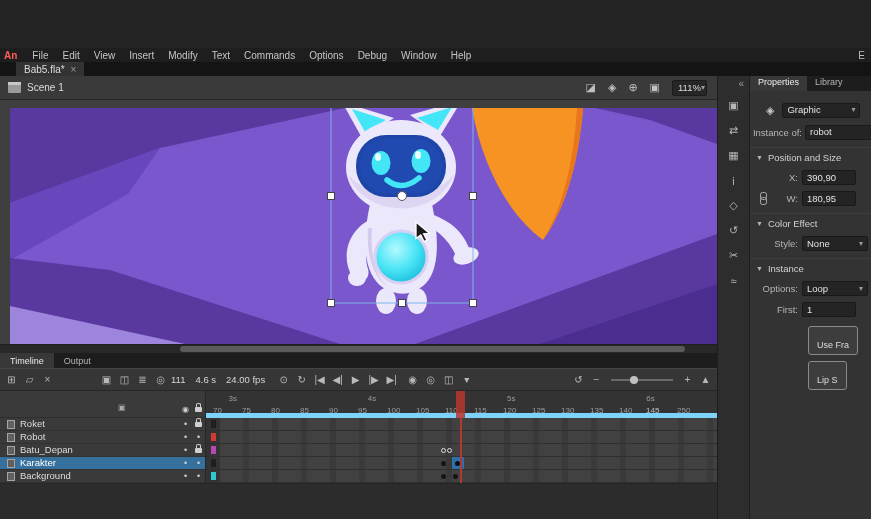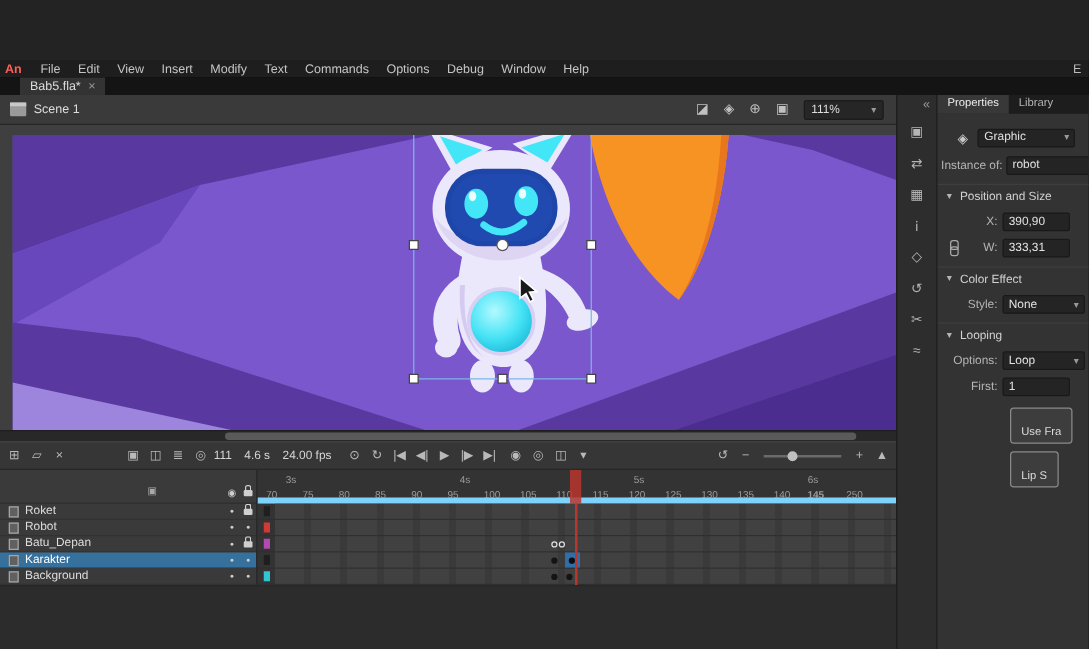--- a/index.html
+++ b/index.html
@@ -16,21 +16,21 @@
 .doc-close{color:#999;}
 .content{position:absolute;top:28px;left:0;right:0;bottom:0;}
 .left-col{position:absolute;left:0;top:0;width:717px;height:491px;}
 
 .scenebar{position:absolute;top:0;left:0;width:717px;height:24px;background:#3a3a3a;border-bottom:1px solid #262626;display:flex;align-items:center;padding:0 8px;font-size:10px;color:#ddd;}
 .clapper{width:13px;height:11px;background:#9a9a9a;border-radius:1px;position:relative;margin-right:6px;flex:none;}
 .clapper::before{content:"";position:absolute;top:0;left:0;right:0;height:3px;background:#c8c8c8;}
 .sb-right{margin-left:auto;display:flex;align-items:center;gap:12px;padding-right:2px;}
 #scene-icons{display:flex;gap:12px;}
 .sb-icon{color:#c0c0c0;font-size:11px;line-height:1;}
-.zoombox{width:64px;height:16px;background:#262626;border:1px solid #1b1b1b;border-radius:2px;display:flex;align-items:center;justify-content:space-between;padding:0 5px;font-size:9.5px;color:#ddd;}
+.zoombox{width:35px;height:16px;background:#262626;border:1px solid #1b1b1b;border-radius:2px;display:flex;align-items:center;justify-content:space-between;padding:0 5px;font-size:9.5px;color:#ddd;}
 
 .stage-wrap{position:absolute;top:24px;left:0;width:717px;height:244px;background:#3f3f3f;overflow:hidden;}
 .stage{position:absolute;left:10px;top:8px;width:707px;height:236px;}
 .hscroll{position:absolute;top:268px;left:0;width:717px;height:9px;background:#282828;border-top:1px solid #1f1f1f;}
 .hthumb{position:absolute;left:180px;top:1px;width:505px;height:6px;background:#5a5a5a;border-radius:3px;}
 
 .timeline{position:absolute;top:277px;left:0;width:717px;height:214px;background:#333;}
 .tl-tabs{height:15px;background:#1d1d1d;display:flex;font-size:9px;align-items:stretch;}
 .tl-tab{padding:1px 10px;display:flex;align-items:center;color:#b5b5b5;}
 .tl-tab.active{background:#383838;color:#e8e8e8;}
@@ -211,20 +211,28 @@
             </g>
           </svg>
         </div>
       </div>
 
       <div class="hscroll">
         <div class="hthumb"></div>
       </div>
 
       <div class="timeline">
+        <div class="tl-tabs">
+          <div class="tl-tab active">
+              <span>Timeline</span>
+            </div>
+          <div class="tl-tab">
+              <span>Output</span>
+            </div>
+        </div>
         <div class="tl-toolbar">
           <span id="tb-left" class="tbgrp">
               <span class="ticon">⊞</span>
               <span class="ticon">▱</span>
               <span class="ticon">×</span>
             </span>
           <span class="tbspace"></span>
           <span id="tb-mid" class="tbgrp">
               <span class="ticon">▣</span>
               <span class="ticon">◫</span>
@@ -407,37 +415,37 @@
             <div class="prow">
               <span class="plabel">X:</span>
               <span class="pfield" style="width: 54px;">
                 <span class="pvtext">390,90</span>
               </span>
             </div>
             <div class="prow">
               <span class="chain"></span>
               <span class="plabel">W:</span>
               <span class="pfield" style="width: 54px;">
-                <span class="pvtext">333,31</span>
+                <span class="pvtext">180,95</span>
               </span>
             </div>
             <div class="psec">
               <span class="tri">▼</span>
               <span>Color Effect</span>
             </div>
             <div class="prow">
               <span class="plabel">Style:</span>
               <span class="pdrop">
                 <span class="pvtext">None</span>
                 <span class="pcaret">▾</span>
               </span>
             </div>
             <div class="psec">
               <span class="tri">▼</span>
-              <span>Looping</span>
+              <span>Instance</span>
             </div>
             <div class="prow">
               <span class="plabel">Options:</span>
               <span class="pdrop">
                 <span class="pvtext">Loop</span>
                 <span class="pcaret">▾</span>
               </span>
             </div>
             <div class="prow">
               <span class="plabel">First:</span>

